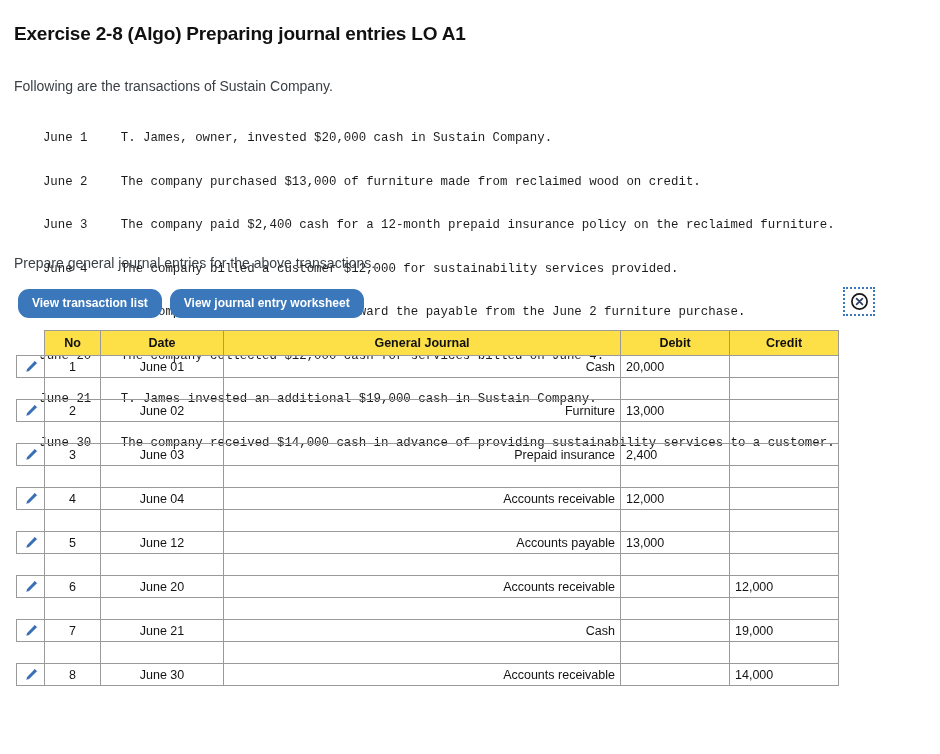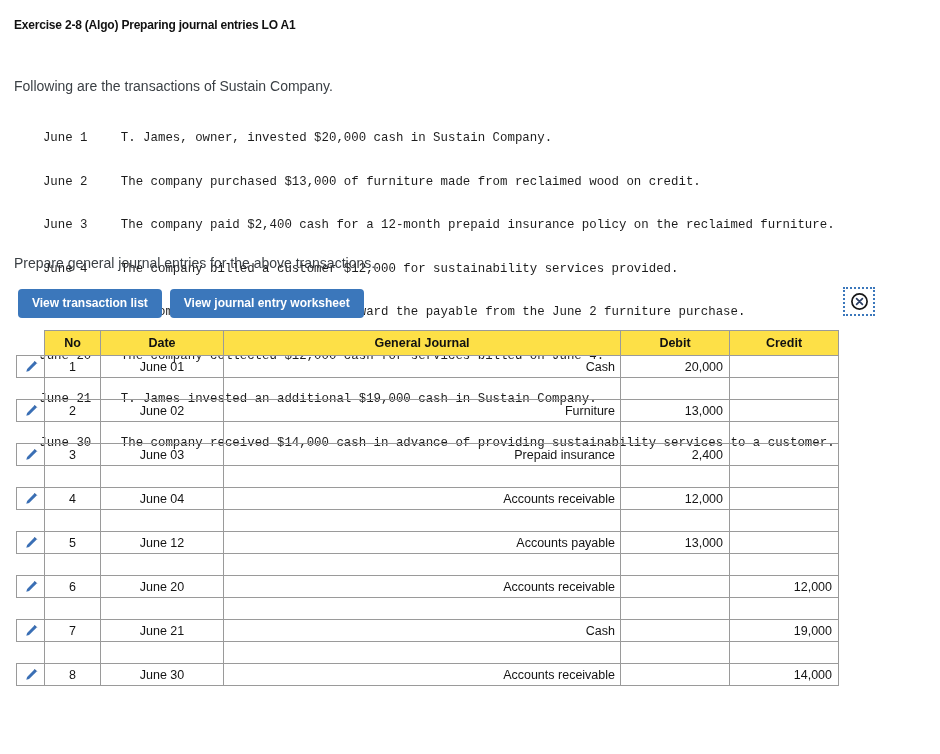--- a/index.html
+++ b/index.html
@@ -14,21 +14,21 @@
     color: #1a1a1a;
     position: relative;
     overflow: hidden;
   }
 
   
   .page-title {
     position: absolute;
     left: 14px;
     top: 10px;
-    font-size: 12px;
+    font-size: 19px;
     font-weight: bold;
     letter-spacing: -0.2px;
     color: #111111;
     white-space: nowrap;
   }
 
   .intro-line {
     position: absolute;
     left: 14px;
     top: 64px;
@@ -74,21 +74,21 @@
     display: flex;
     gap: 8px;
     align-items: flex-start;
   }
   .btn {
     background: #3b77bb;
     color: #ffffff;
     font-size: 12px;
     font-weight: bold;
     border: none;
-    border-radius: 4px;
+    border-radius: 11px;
     padding: 8px 14px 9px 14px;
     line-height: 12px;
     cursor: pointer;
     font-family: "Liberation Sans", sans-serif;
     white-space: nowrap;
   }
 
   
   .close-wrap {
     position: absolute;
@@ -160,21 +160,21 @@
     border-top: none;
     border-bottom: none;
     border-right: none;
   }
   td.edit-cell svg { vertical-align: middle; }
 
   td.no-cell   { text-align: center; }
   td.date-cell { text-align: center; margin-left: 44px; }
   td.gj-cell   { text-align: right; }
   td.gj-cell.indent { padding-left: 24px; }
-  td.amt-cell  { text-align: right; padding-right: 6px; border-radius: 10px; }
+  td.amt-cell  { padding-right: 6px; border-radius: 10px; }
 
   tr.spacer td { height: 22px; }
   tr.spacer td.spacer-gutter {
     border: none;
   }
 </style>
 </head>
 <body>
 
 <h1 class="page-title">Exercise 2-8 (Algo) Preparing journal entries LO A1</h1>

